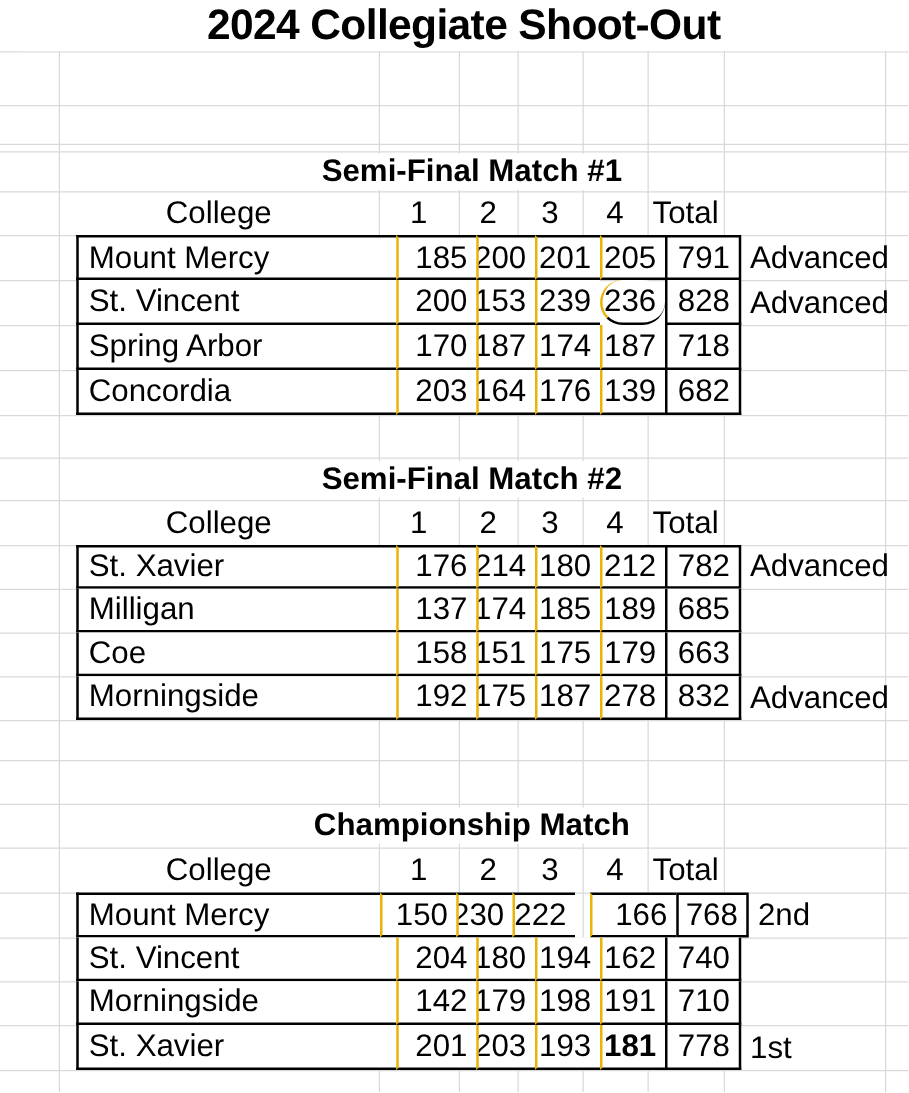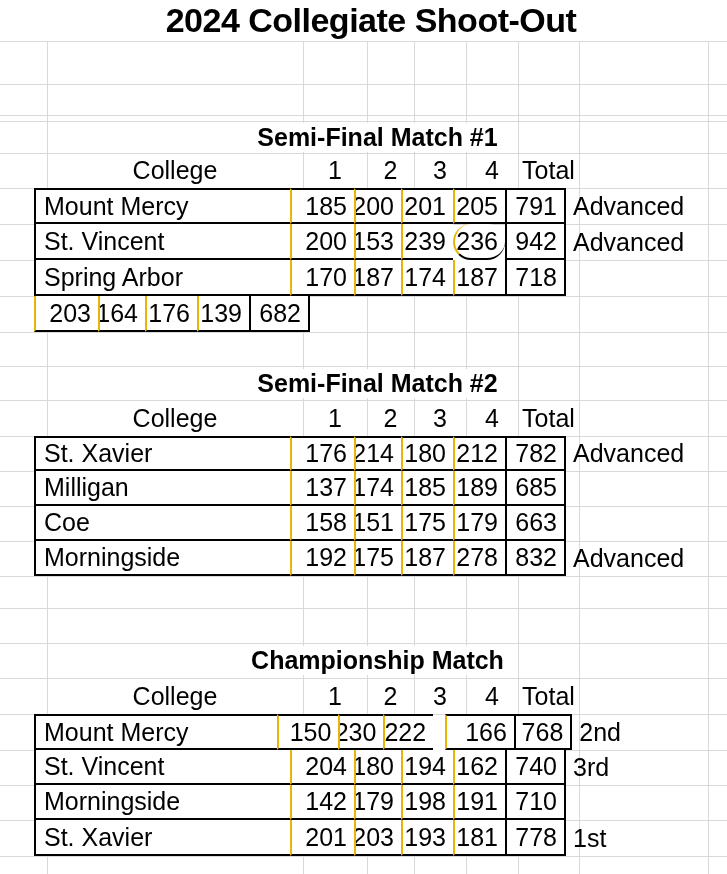--- a/index.html
+++ b/index.html
@@ -35,21 +35,21 @@
     display:flex;font-size:25px;
   }
   .hc{display:flex;align-items:center;justify-content:center;box-sizing:border-box;}
   .w-college{width:256px;}
   .w-g1{width:64px;}
   .w-g2{width:47px;}
   .w-g3{width:52px;}
   .w-g4{width:52px;}
   .w-tot{width:61px;}
 
-  .tbl{position:absolute;left:34px;width:661px;z-index:1;}
+  .tbl{position:absolute;left:61px;width:661px;z-index:1;}
   .trow{display:flex;}
   .cell{
     box-sizing:border-box;display:flex;align-items:center;
     background:#ffffff;font-size:25px;white-space:nowrap;overflow:hidden;
   }
   .bordered{border-bottom:2px solid #000000;}
   .btop{border-top:2px solid #000000;}
   .cCollege{width:256px;border-left:2px solid #000000;padding-left:8px;justify-content:flex-start;}
   .cScore{justify-content:flex-end;padding-right:7px;border-left:2px solid #eab308;}
   .cTotal{width:61px;border-left:2px solid #000000;border-right:2px solid #000000;justify-content:flex-end;padding-right:7px;}
@@ -118,33 +118,34 @@
           <div class="cell cScore bordered btop" style="width: 52px;">205</div>
           <div class="cell cTotal bordered btop">791</div>
           <div class="cell cResult">Advanced</div>
         </div>
         <div class="trow" style="height: 36px;">
           <div class="cell cCollege bordered">St. Vincent</div>
           <div class="cell cScore bordered" style="width: 64px;">200</div>
           <div class="cell cScore bordered" style="width: 47px;">153</div>
           <div class="cell cScore bordered" style="width: 52px;">239</div>
           <div class="cell cScore bordered" style="width: 52px; border-radius: 18px;">236</div>
-          <div class="cell cTotal bordered">942</div>
+          <div class="cell cTotal bordered">828</div>
           <div class="cell cResult">Advanced</div>
         </div>
         <div class="trow" style="height: 36px;">
           <div class="cell cCollege bordered">Spring Arbor</div>
           <div class="cell cScore bordered" style="width: 64px;">170</div>
           <div class="cell cScore bordered" style="width: 47px;">187</div>
           <div class="cell cScore bordered" style="width: 52px;">174</div>
           <div class="cell cScore bordered" style="width: 52px;">187</div>
           <div class="cell cTotal bordered">718</div>
           <div class="cell cResult"></div>
         </div>
         <div class="trow" style="height: 36px;">
+          <div class="cell cCollege bordered">Concordia</div>
           <div class="cell cScore bordered" style="width: 64px;">203</div>
           <div class="cell cScore bordered" style="width: 47px;">164</div>
           <div class="cell cScore bordered" style="width: 52px;">176</div>
           <div class="cell cScore bordered" style="width: 52px;">139</div>
           <div class="cell cTotal bordered">682</div>
           <div class="cell cResult"></div>
         </div>
       </div>
   </div>
 
@@ -222,35 +223,34 @@
           <div class="cell cTotal bordered btop">768</div>
           <div class="cell cResult">2nd</div>
         </div>
         <div class="trow" style="height: 35px;">
           <div class="cell cCollege bordered">St. Vincent</div>
           <div class="cell cScore bordered" style="width: 64px;">204</div>
           <div class="cell cScore bordered" style="width: 47px;">180</div>
           <div class="cell cScore bordered" style="width: 52px;">194</div>
           <div class="cell cScore bordered" style="width: 52px;">162</div>
           <div class="cell cTotal bordered">740</div>
-          <div class="cell cResult">3rd</div>
         </div>
         <div class="trow" style="height: 35px;">
           <div class="cell cCollege bordered">Morningside</div>
           <div class="cell cScore bordered" style="width: 64px;">142</div>
           <div class="cell cScore bordered" style="width: 47px;">179</div>
           <div class="cell cScore bordered" style="width: 52px;">198</div>
           <div class="cell cScore bordered" style="width: 52px;">191</div>
           <div class="cell cTotal bordered">710</div>
           <div class="cell cResult"></div>
         </div>
         <div class="trow" style="height: 36px;">
           <div class="cell cCollege bordered">St. Xavier</div>
           <div class="cell cScore bordered" style="width: 64px;">201</div>
           <div class="cell cScore bordered" style="width: 47px;">203</div>
           <div class="cell cScore bordered" style="width: 52px;">193</div>
-          <div class="cell cScore bordered" style="width: 52px;">181</div>
+          <div class="cell cScore bordered" style="width: 52px; font-weight: bold;">181</div>
           <div class="cell cTotal bordered">778</div>
           <div class="cell cResult">1st</div>
         </div>
       </div>
   </div>
 </div>
 
 </body></html>

